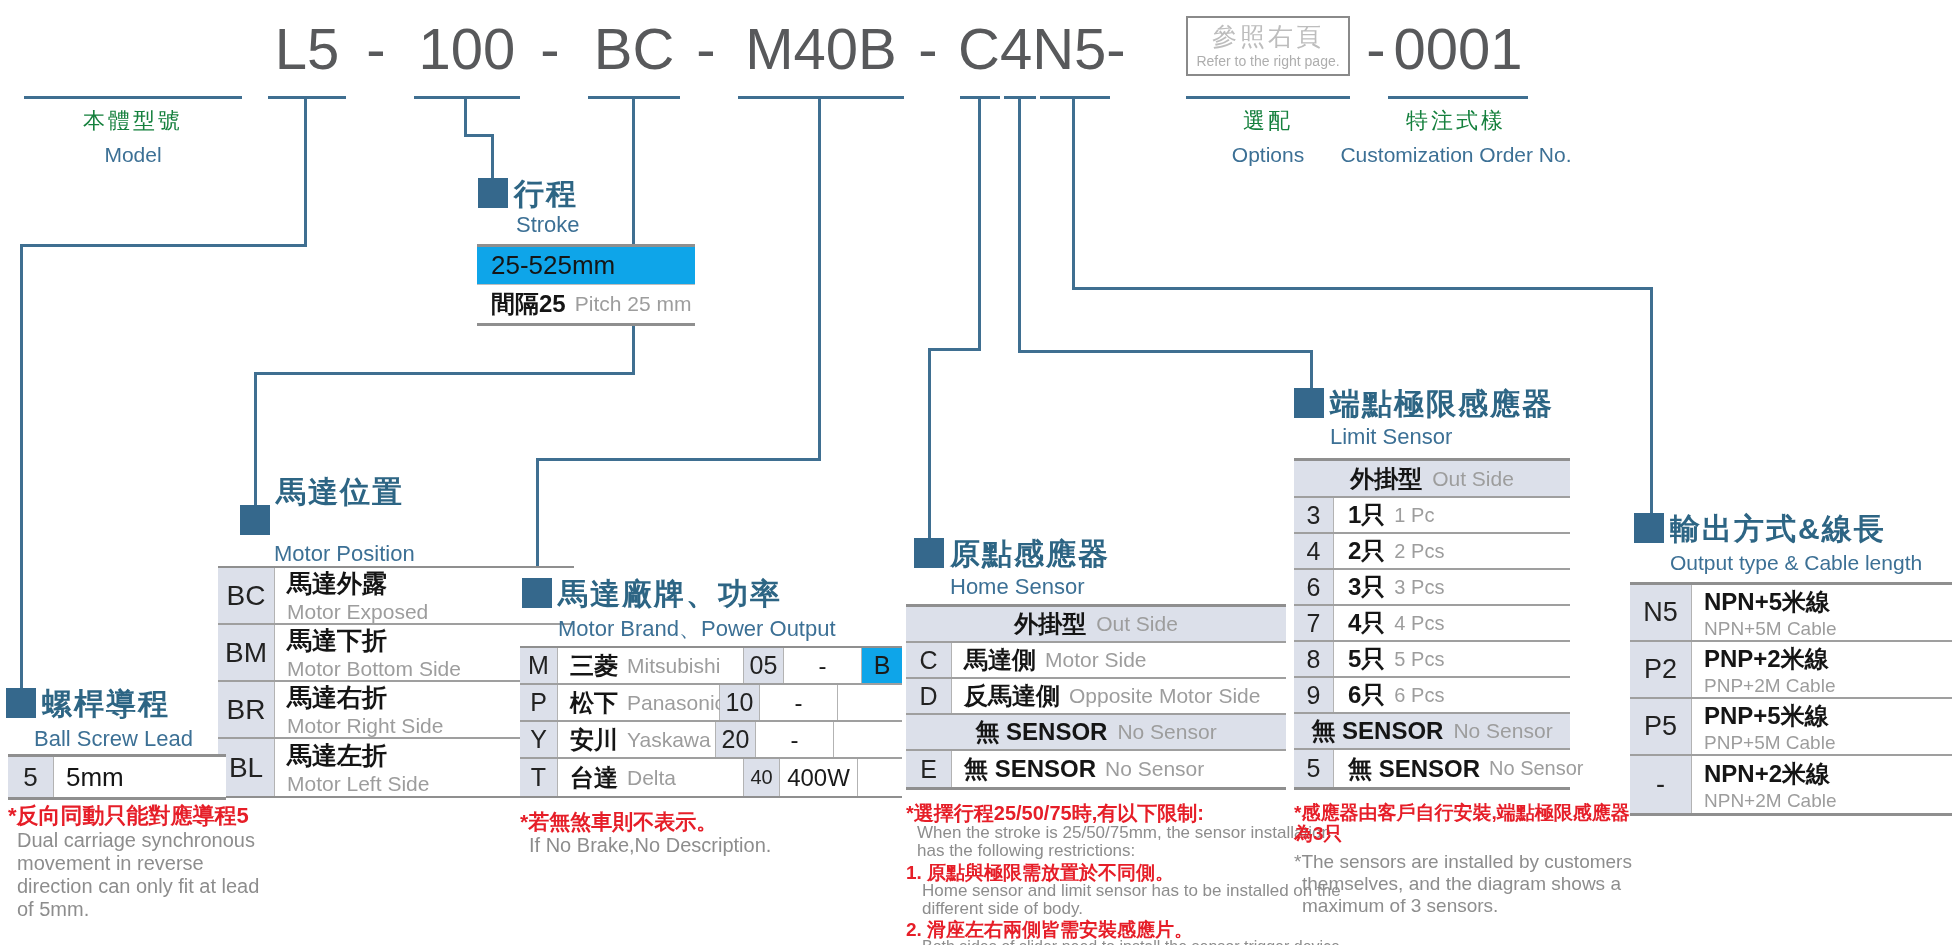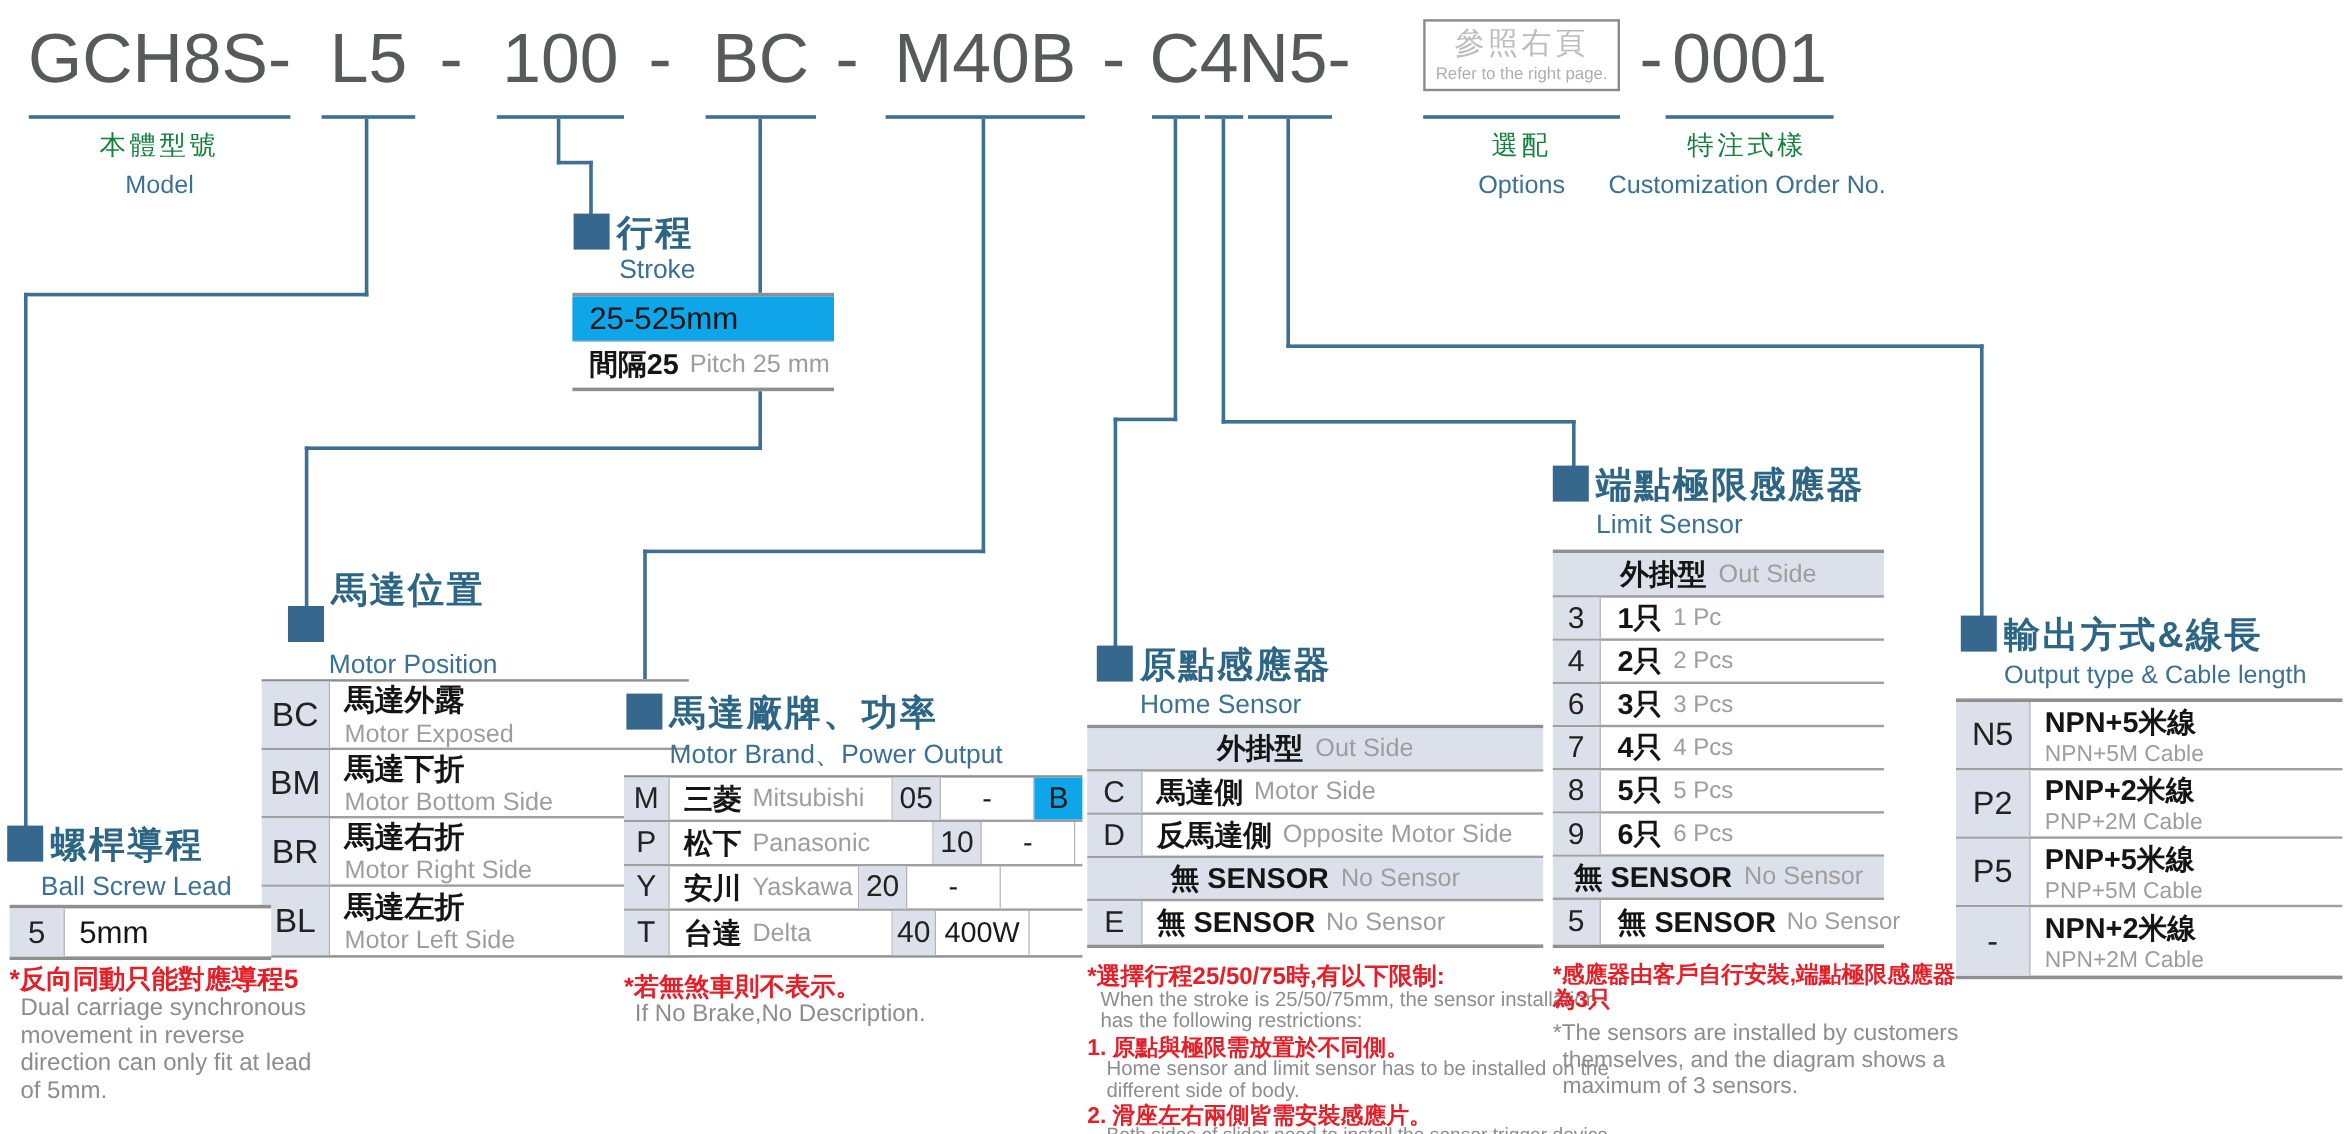--- a/index.html
+++ b/index.html
@@ -43,21 +43,20 @@
 
   
   .note-red{position:absolute;color:#e61e28;font-weight:bold;white-space:nowrap}
   .note-gray{position:absolute;color:#8d8d8d;white-space:nowrap}
 </style>
 </head>
 <body>
 
 <div id="stage">
 
-  <div class="code-seg" style="left:16px;width:234px">GCH8S-</div>
   <div class="code-seg" style="left:258px;width:98px">L5</div>
   <div class="code-seg" style="left:346px;width:60px">-</div>
   <div class="code-seg" style="left:406px;width:122px">100</div>
   <div class="code-seg" style="left:518px;width:64px">-</div>
   <div class="code-seg" style="left:580px;width:108px">BC</div>
   <div class="code-seg" style="left:678px;width:56px">-</div>
   <div class="code-seg" style="left:730px;width:182px">M40B</div>
   <div class="code-seg" style="left:900px;width:56px">-</div>
   <div class="code-seg" style="left:958px;width:190px;text-align:left">C4N5-</div>
   <div class="optbox">
@@ -198,21 +197,21 @@
       <div class="cinline" style="width:186px;flex:none;border-right:1px solid #b3b3b3">
         <span class="czh">三菱</span>
         <span class="cen">Mitsubishi</span>
       </div>
       <div class="ccode" style="width:40px;font-size:25px">05</div>
       <div class="ccenter" style="width:78px;font-size:24px">-</div>
       <div class="ccenter shadecell" style="width:40px;font-size:25px;border-right:none">B</div>
     </div>
     <div class="trow" style="height:37px">
       <div class="ccode" style="width:38px;font-size:25px">P</div>
-      <div class="cinline" style="width:220px;flex:none;border-right:1px solid #b3b3b3">
+      <div class="cinline" style="width:162px;flex:none;border-right:1px solid #b3b3b3">
         <span class="czh">松下</span>
         <span class="cen">Panasonic</span>
       </div>
       <div class="ccode" style="width:40px;font-size:25px">10</div>
       <div class="ccenter" style="width:78px;font-size:24px">-</div>
       <div class="ccenter" style="width:40px;font-size:25px;border-right:none"></div>
     </div>
     <div class="trow" style="height:37px">
       <div class="ccode" style="width:38px;font-size:25px">Y</div>
       <div class="cinline" style="width:158px;flex:none;border-right:1px solid #b3b3b3">
@@ -222,21 +221,21 @@
       <div class="ccode" style="width:40px;font-size:25px">20</div>
       <div class="ccenter" style="width:78px;font-size:24px">-</div>
       <div class="ccenter" style="width:40px;font-size:25px;border-right:none"></div>
     </div>
     <div class="trow" style="height:37px">
       <div class="ccode" style="width:38px;font-size:25px">T</div>
       <div class="cinline" style="width:186px;flex:none;border-right:1px solid #b3b3b3">
         <span class="czh">台達</span>
         <span class="cen">Delta</span>
       </div>
-      <div class="ccode" style="width:36px;font-size:25px">40</div>
+      <div class="ccode" style="width:36px;font-size:20px">40</div>
       <div class="ccenter" style="width:78px;font-size:24px">400W</div>
       <div class="ccenter" style="width:40px;font-size:25px;border-right:none"></div>
     </div>
   </div>
   <div class="note-red" style="left:520px;top:808px;font-size:21px">*若無煞車則不表示。</div>
   <div class="note-gray" style="left:529px;top:834px;font-size:20px">If No Brake,No Description.</div>
 
   <div class="sq" style="left:914px;top:538px"></div>
   <div class="tzh" style="left:950px;top:534px">原點感應器</div>
   <div class="ten" style="left:950px;top:574px">Home Sensor</div>

